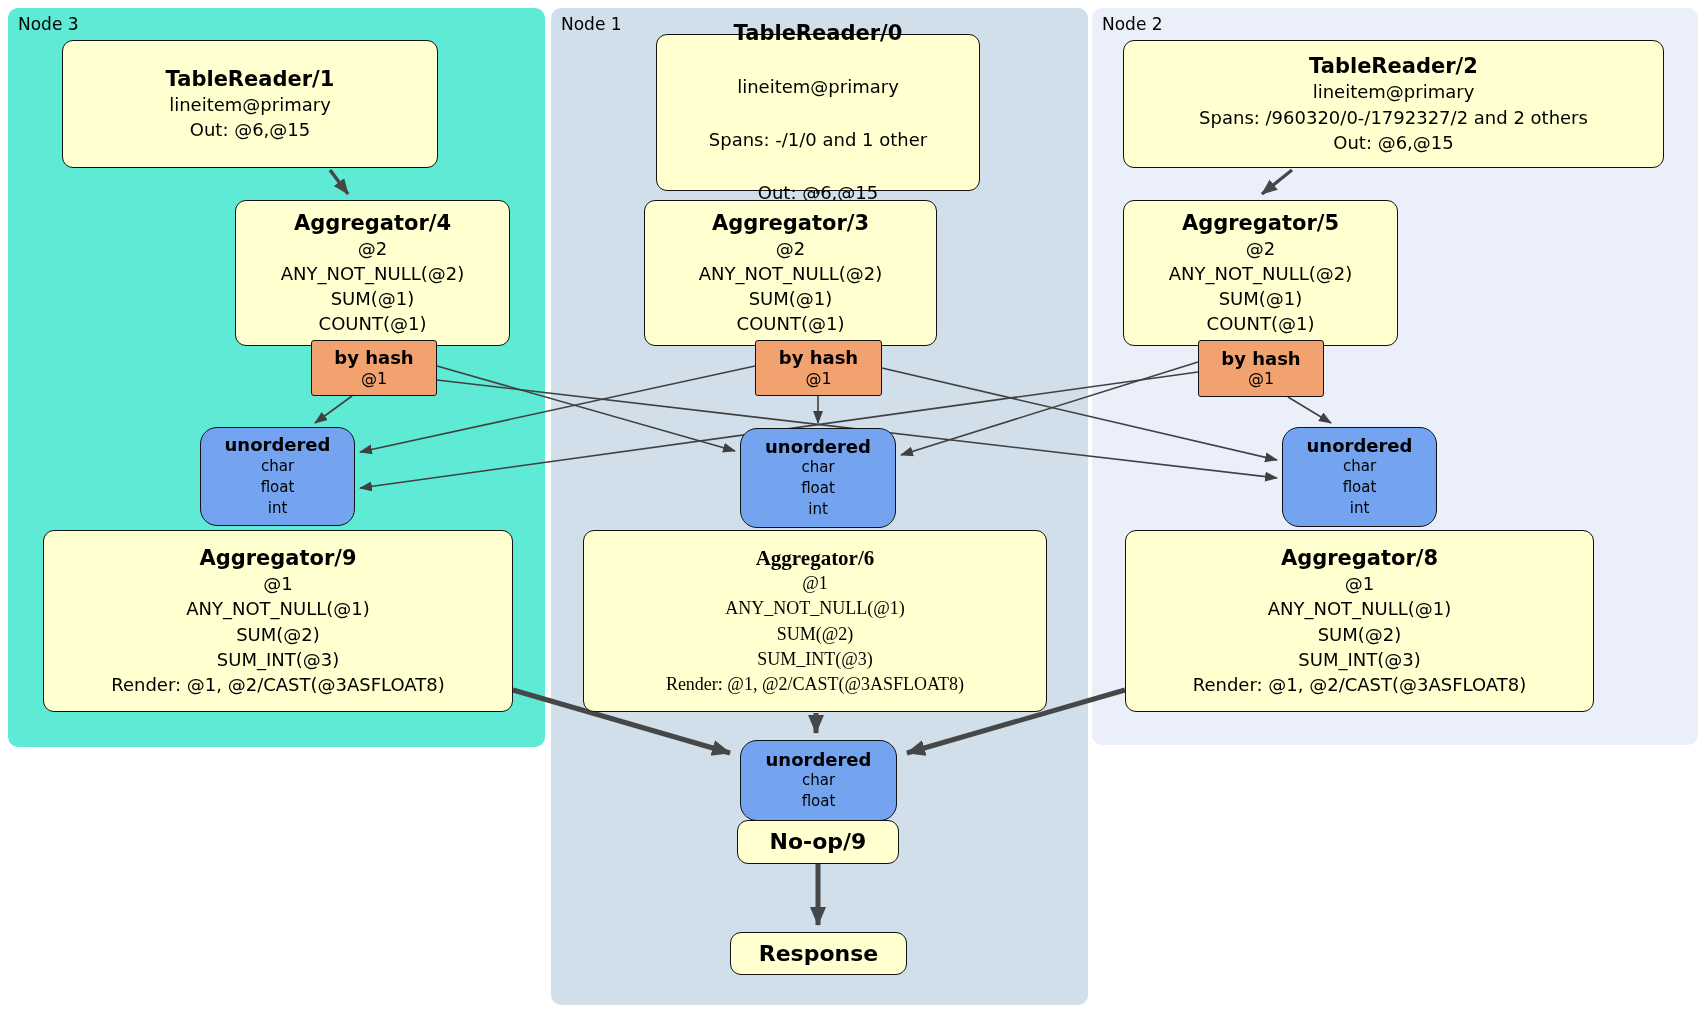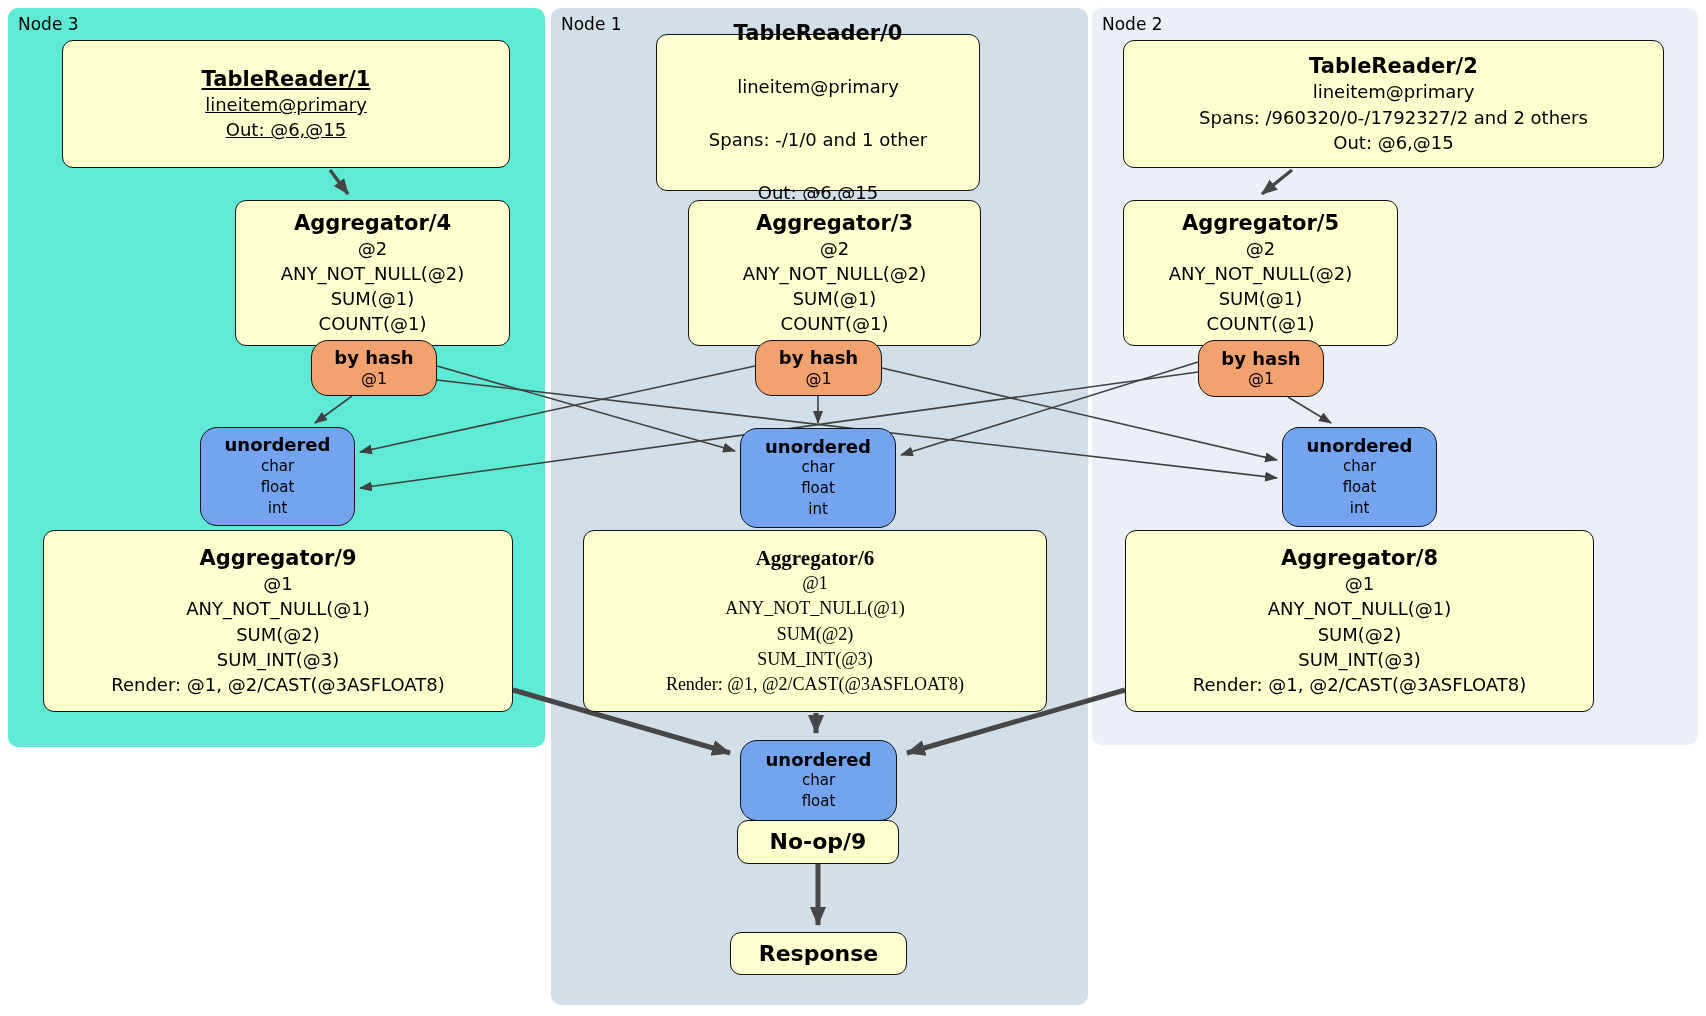--- a/index.html
+++ b/index.html
@@ -12,34 +12,34 @@
   #panel-node3{left:8px;top:8px;width:537px;height:739px;background:#5eead4;}
   #panel-node1{left:551px;top:8px;width:537px;height:997px;background:#d0dfe9;}
   #panel-node2{left:1092px;top:8px;width:606px;height:737px;background:#eaeffa;}
   #edges{position:absolute;left:0;top:0;width:1706px;height:1016px;pointer-events:none;}
   .box{
     position:absolute;box-sizing:border-box;border:1.7px solid #121212;
     display:flex;flex-direction:column;align-items:center;justify-content:center;
     text-align:center;line-height:1.32;
   }
   .yellow{background:#ffffd0;border-radius:11px;}
-  .router{background:#f2a26e;border-radius:17px;}
+  .router{background:#f2a26e;border-radius:3px;}
   .sync{background:#74a3ef;border-radius:17px;}
   .title{font-weight:bold;font-size:21px;line-height:1.25;white-space:nowrap;}
   .line{font-size:18px;line-height:1.4;white-space:nowrap;}
   .router .title,.sync .title{font-size:18px;line-height:1.2;}
   .router .line{font-size:16px;line-height:1.25;}
   .sync .line{font-size:15px;line-height:1.4;}
   .small-title{font-size:22px;}
   
-  #tr1{left:62px;top:40px;width:448px;height:128px;text-decoration:underline;}
+  #tr1{left:62px;top:40px;width:376px;height:128px;}
   #tr0{left:656px;top:34px;width:324px;height:157px;gap:28px;}
   #tr2{left:1123px;top:40px;width:541px;height:128px;}
   #agg4{left:235px;top:200px;width:275px;height:146px;}
-  #agg3{left:688px;top:200px;width:293px;height:146px;}
+  #agg3{left:644px;top:200px;width:293px;height:146px;}
   #agg5{left:1123px;top:200px;width:275px;height:146px;}
   #bh3{left:311px;top:340px;width:126px;height:56px;}
   #bh1{left:755px;top:340px;width:127px;height:56px;}
   #bh2{left:1198px;top:340px;width:126px;height:57px;}
   #u3{left:200px;top:427px;width:155px;height:99px;}
   #u1{left:740px;top:428px;width:156px;height:100px;}
   #u2{left:1282px;top:427px;width:155px;height:100px;}
   #agg7{left:43px;top:530px;width:470px;height:182px;}
   #agg6{left:583px;top:530px;width:464px;height:182px;font-family:Liberation Serif, serif;}
   #agg8{left:1125px;top:530px;width:469px;height:182px;}

